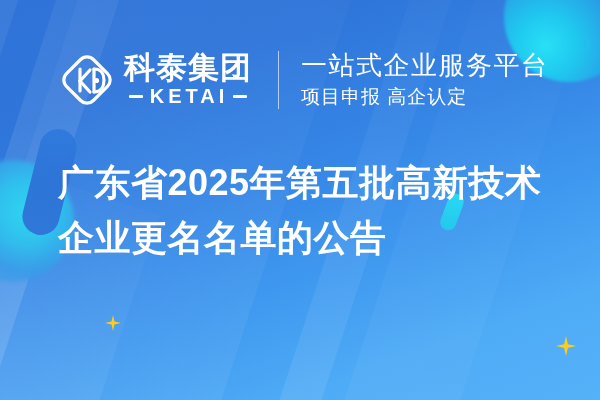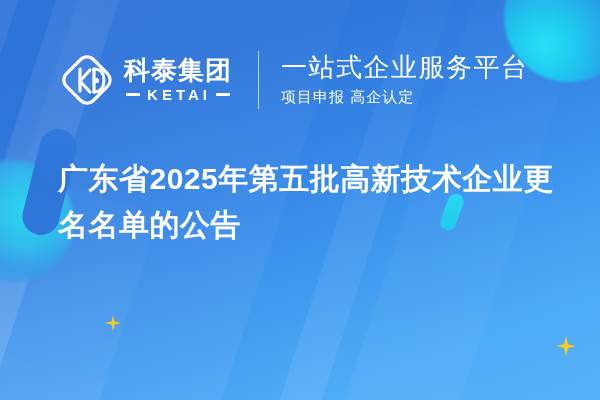--- a/index.html
+++ b/index.html
@@ -160,42 +160,42 @@
     height: 62px;
     flex: 0 0 auto;
   }
   .logo-words {
     margin-left: 6px;
     display: flex;
     flex-direction: column;
     justify-content: center;
   }
   .logo-cn {
-    font-size: 26px;
+    font-size: 31px;
     font-weight: 700;
     color: #ffffff;
     letter-spacing: 1px;
     line-height: 1.02;
     white-space: nowrap;
   }
   .logo-en-row {
     display: flex;
     align-items: center;
     justify-content: center;
     margin-top: 2px;
   }
   .logo-dash {
     display: inline-block;
     width: 14px;
     height: 3px;
     background: #ffffff;
     border-radius: 1px;
   }
   .logo-en {
-    font-size: 15px;
+    font-size: 20px;
     font-weight: 700;
     color: #ffffff;
     letter-spacing: 4px;
     margin: 0 5px 0 7px;
     white-space: nowrap;
   }
 
   .divider {
     width: 1px;
     height: 58px;
@@ -211,35 +211,35 @@
     justify-content: center;
   }
   .tagline-main {
     font-size: 26px;
     color: #ffffff;
     line-height: 1.15;
     letter-spacing: 1.5px;
     white-space: nowrap;
   }
   .tagline-sub {
-    font-size: 15px;
+    font-size: 19px;
     color: #ffffff;
     line-height: 1.3;
     letter-spacing: 1px;
     margin-top: 4px;
     white-space: nowrap;
   }
 
   
   .headline {
     position: absolute;
     left: 58px;
     top: 156px;
     width: 510px;
-    font-size: 30px;
+    font-size: 36px;
     font-weight: 700;
     color: #ffffff;
     line-height: 1.52;
     letter-spacing: 0.5px;
   }
 </style>
 </head>
 <body>
 
 <div id="banner">

